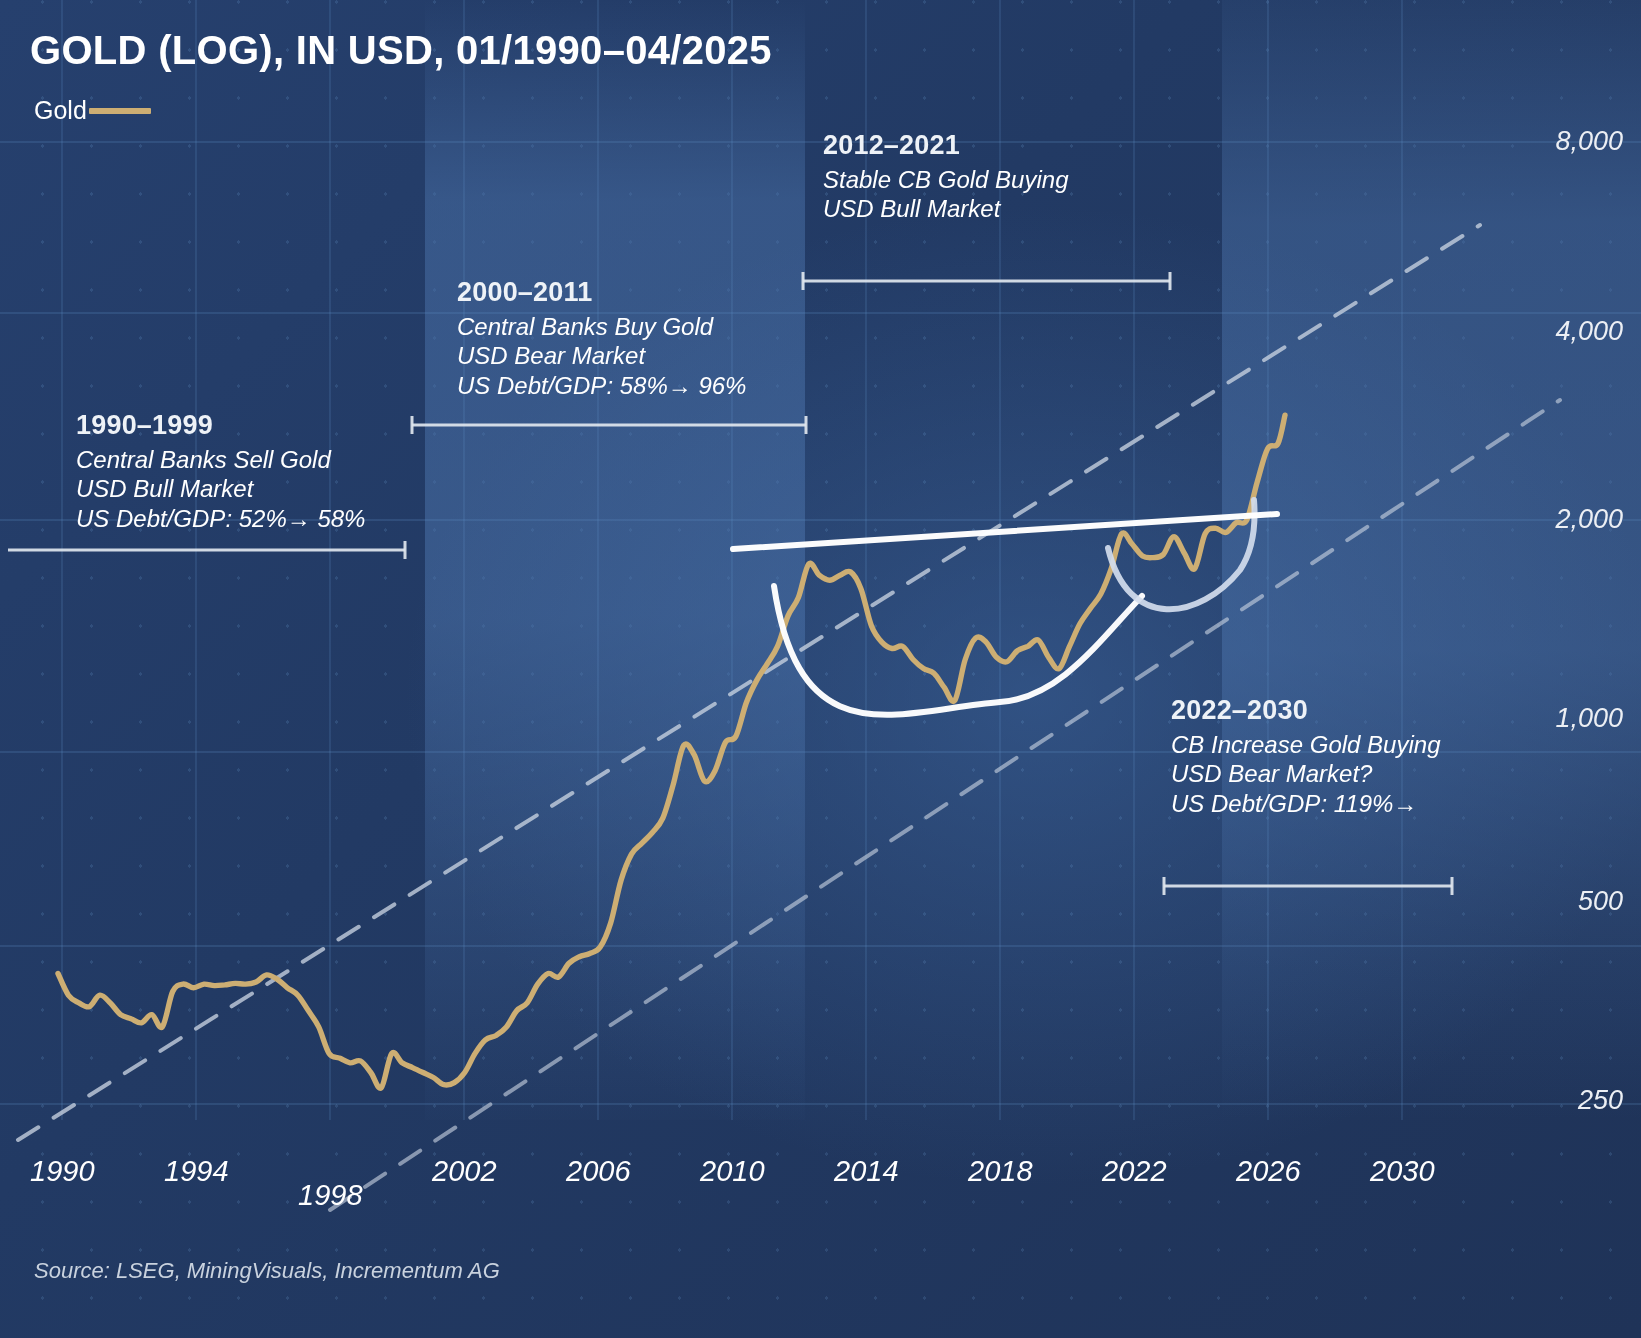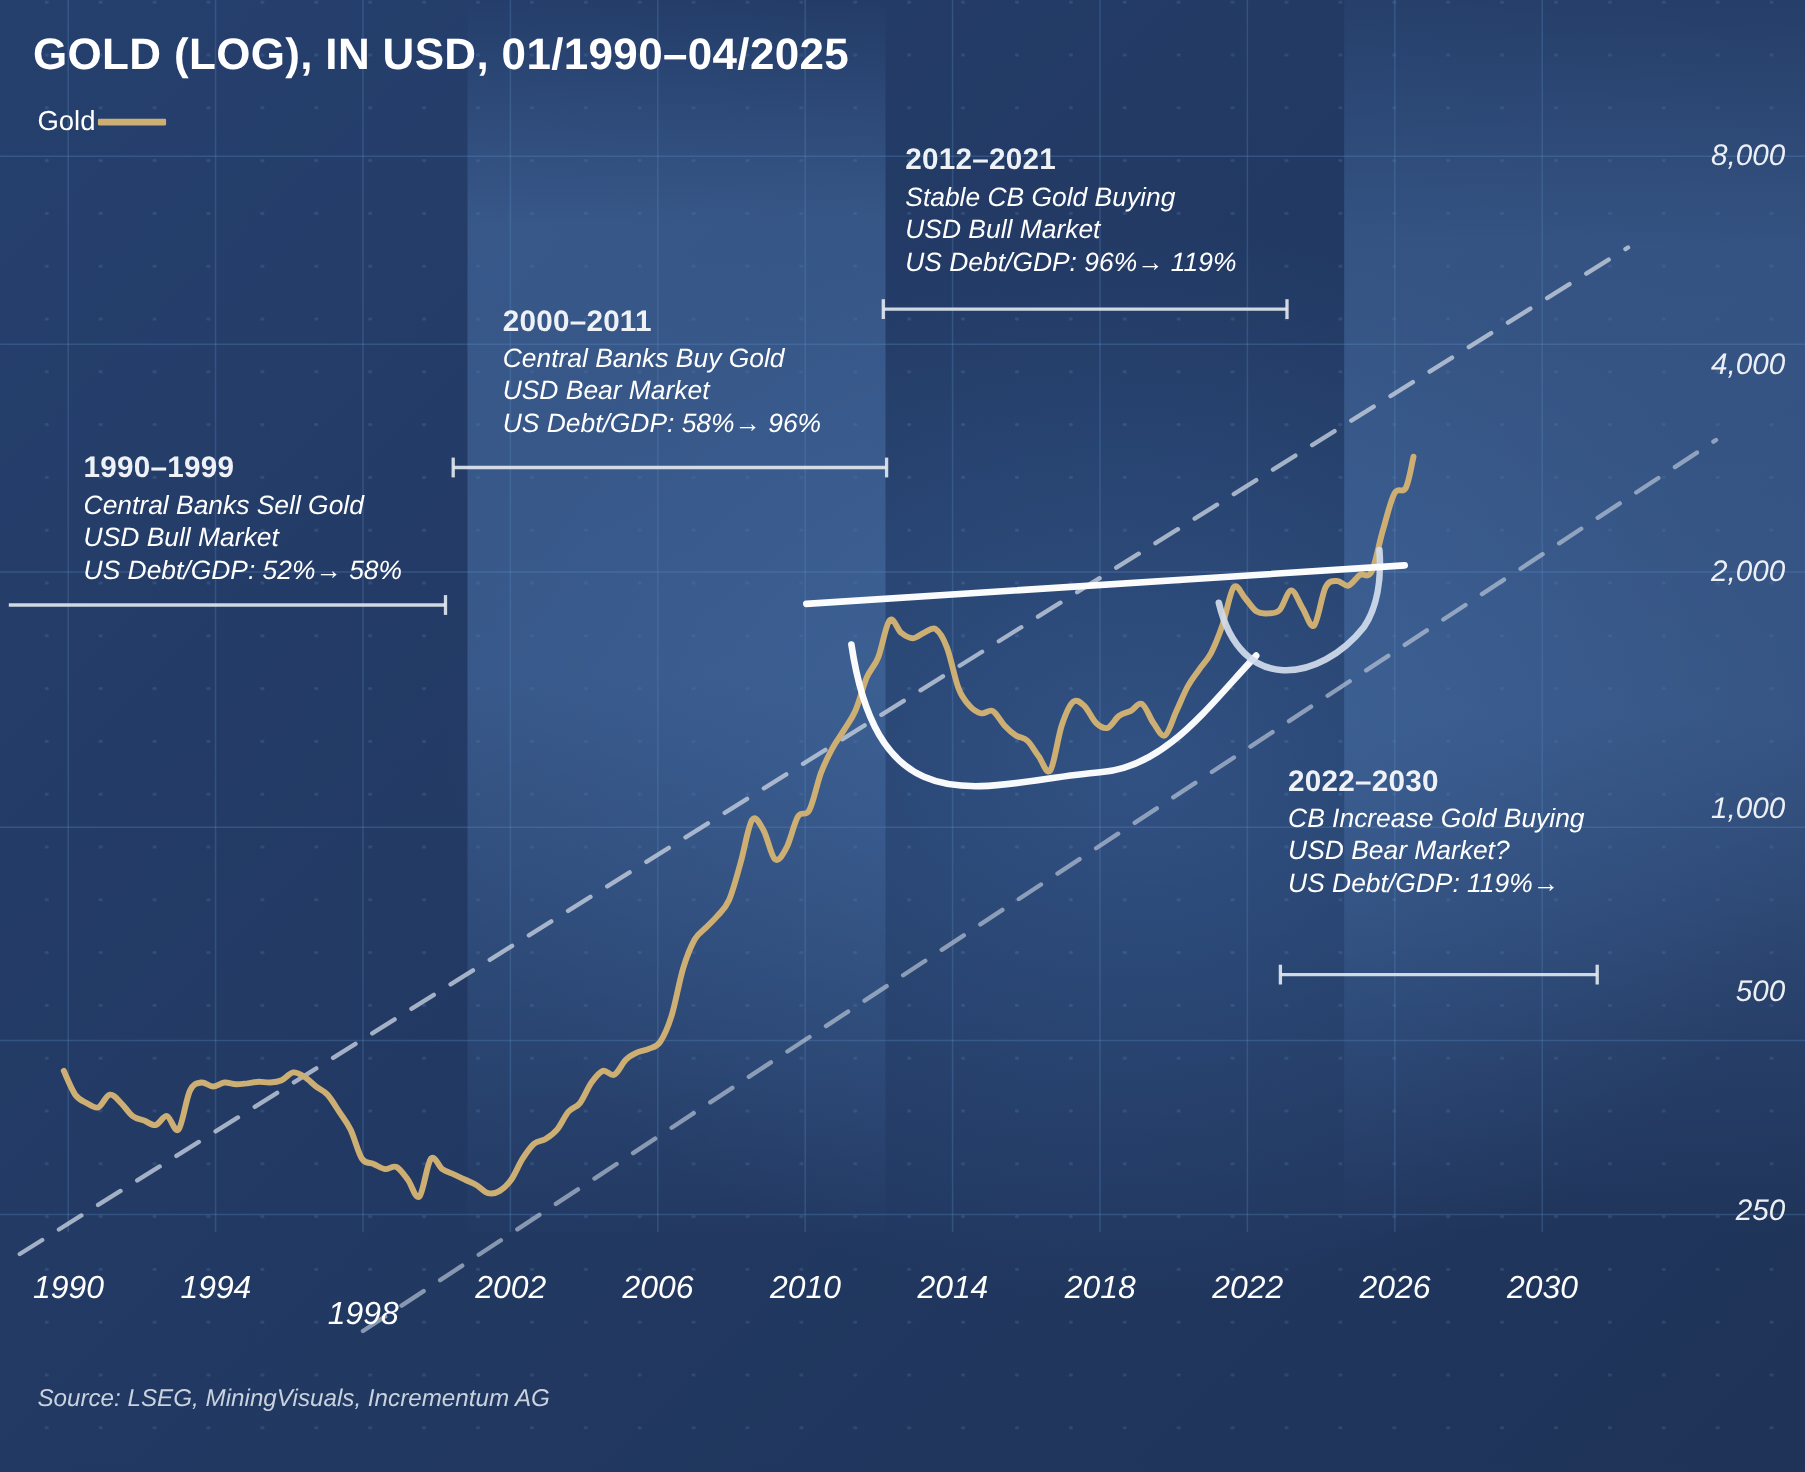--- a/index.html
+++ b/index.html
@@ -157,34 +157,33 @@
     <div class="an-title">2000–2011</div>
     <div class="an-line">Central Banks Buy Gold</div>
     <div class="an-line">USD Bear Market</div>
     <div class="an-line">US Debt/GDP: 58%→ 96%</div>
   </div>
 
   <div class="annot" style="left:823px;top:130px;">
     <div class="an-title">2012–2021</div>
     <div class="an-line">Stable CB Gold Buying</div>
     <div class="an-line">USD Bull Market</div>
-    <div class="an-line">US Debt/GDP: 96%→ 119%</div>
   </div>
 
   <div class="annot" style="left:1171px;top:695px;">
     <div class="an-title">2022–2030</div>
     <div class="an-line">CB Increase Gold Buying</div>
     <div class="an-line">USD Bear Market?</div>
     <div class="an-line">US Debt/GDP: 119%→</div>
   </div>
 
   <div class="ylab" style="top:126px;">8,000</div>
   <div class="ylab" style="top:316px;">4,000</div>
   <div class="ylab" style="top:504px;">2,000</div>
-  <div class="ylab" style="top:720px;">1,000</div>
+  <div class="ylab" style="top:703px;">1,000</div>
   <div class="ylab" style="top:886px;">500</div>
   <div class="ylab" style="top:1085px;">250</div>
 
   <div class="xlab" style="left:30px;top:1155px;">1990</div>
   <div class="xlab" style="left:164px;top:1155px;">1994</div>
   <div class="xlab" style="left:298px;top:1179px;">1998</div>
   <div class="xlab" style="left:432px;top:1155px;">2002</div>
   <div class="xlab" style="left:566px;top:1155px;">2006</div>
   <div class="xlab" style="left:700px;top:1155px;">2010</div>
   <div class="xlab" style="left:834px;top:1155px;">2014</div>

